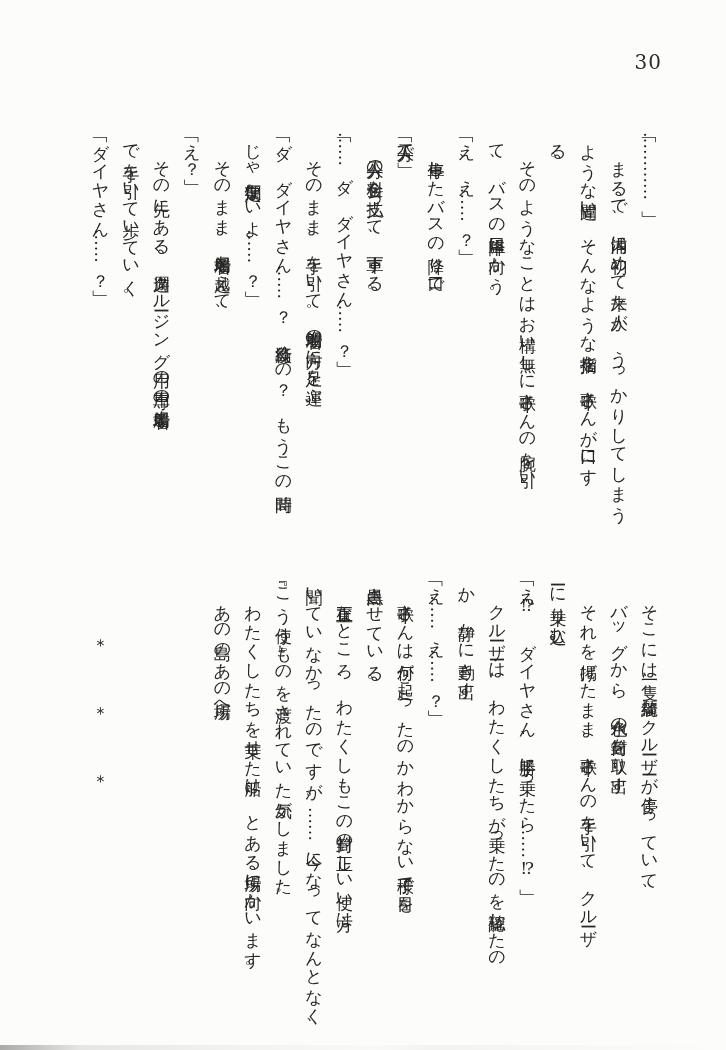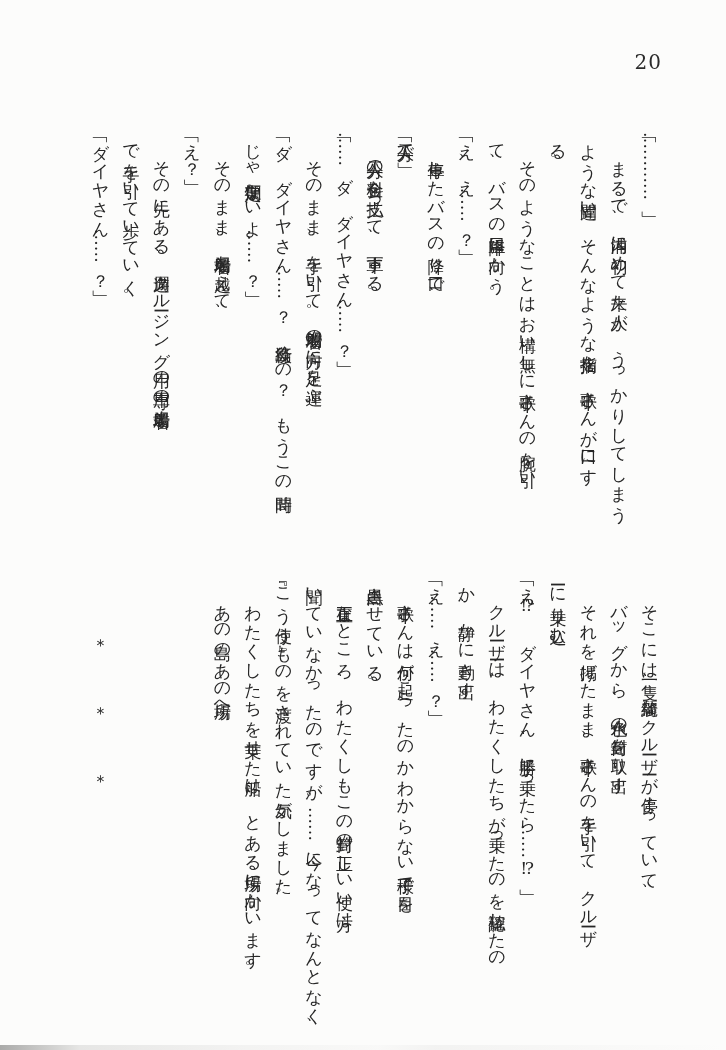--- a/index.html
+++ b/index.html
@@ -64,21 +64,21 @@
       rgba(160, 160, 158, 0.10) 60%,
       rgba(170, 170, 168, 0.03) 87%,
       rgba(200, 200, 198, 0.0) 100%);
   }
 </style>
 </head>
 <body>
 
 <div class="page">
 
-  <div class="page-number">20</div>
+  <div class="page-number">30</div>
 
   <div class="tblock tblock-upper">
       <p>「…………」</p>
       <p>　まるで、内浦に初めて来た人が、うっかりしてしまう</p>
       <p>ような間違い。そんなような指摘を、千歌さんが口にす</p>
       <p>る。</p>
       <p>　そのようなことはお構い無しに千歌さんの腕を引い</p>
       <p>て、バスの降車口に向かう。</p>
       <p>「え、え……？」</p>
       <p>　停車したバスの降り口で、</p>

